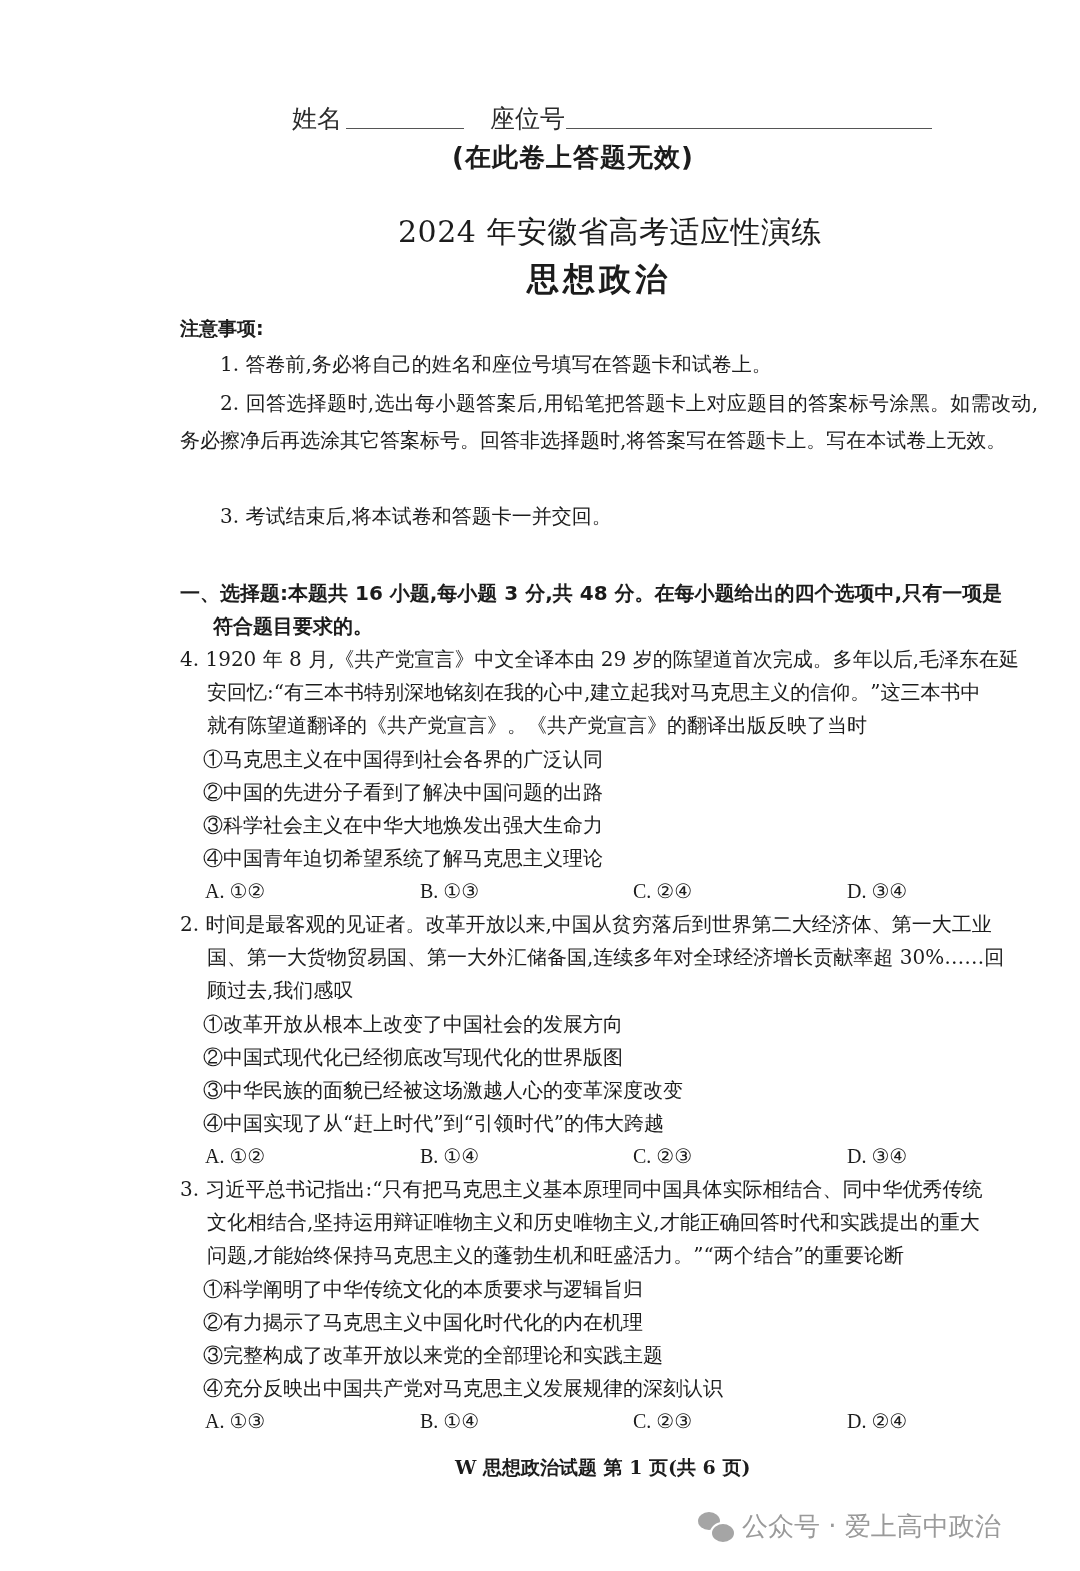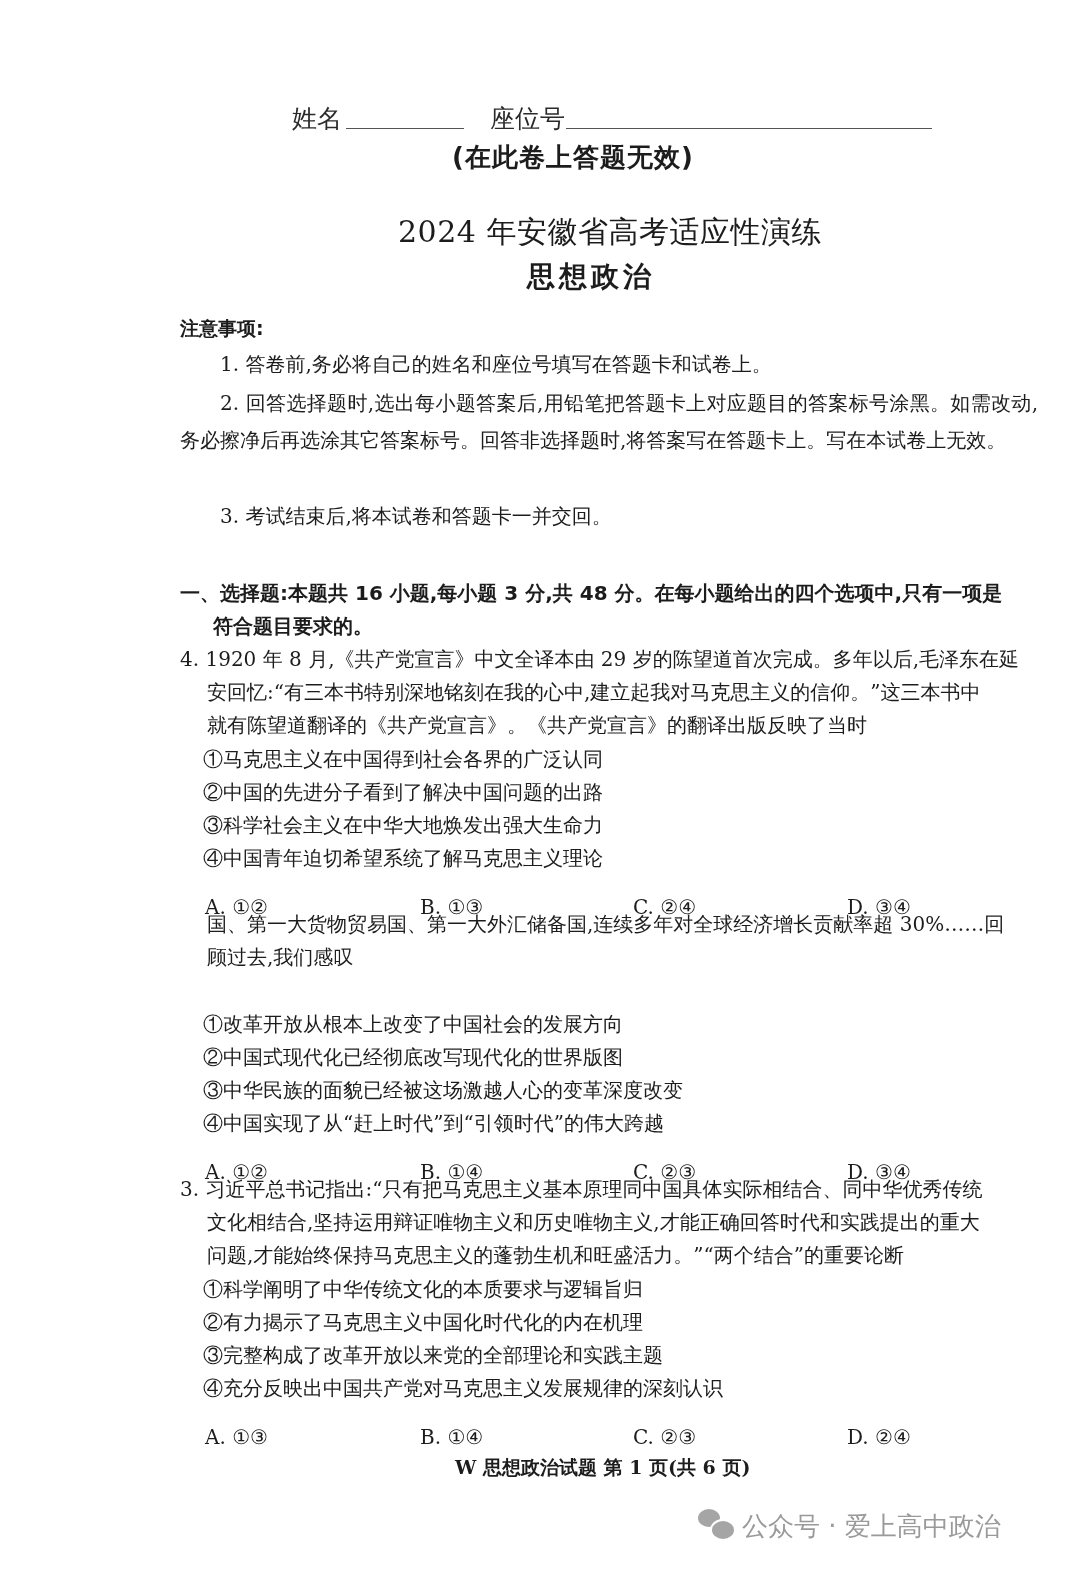--- a/index.html
+++ b/index.html
@@ -9,39 +9,39 @@
       color: #1c1c1c;
     }
     .abs { position: absolute; white-space: nowrap; }
 
     
     .field-label { font-size: 25px; color: #2a2a2a; }
     .field-line { position: absolute; border-bottom: 1.5px solid #555; }
     .invalid-note { font-family: "DejaVu Sans", "Liberation Sans", sans-serif; font-weight: bold; font-size: 26px; letter-spacing: 1px; }
 
     .exam-title { font-size: 30px; letter-spacing: 0.5px; }
-    .subject-title { font-family: "DejaVu Sans", "Liberation Sans", sans-serif; font-weight: bold; font-size: 28px; letter-spacing: 4px; }
+    .subject-title { font-family: "DejaVu Sans", "Liberation Sans", sans-serif; font-weight: bold; font-size: 32px; letter-spacing: 4px; }
 
     .notice-head { font-family: "DejaVu Sans", "Liberation Sans", sans-serif; font-weight: bold; font-size: 19px; }
 
     .para { position: absolute; left: 180px; width: 858px; font-size: 20px; line-height: 33px; white-space: normal; text-align: justify; }
 
     .section-head { font-family: "DejaVu Sans", "Liberation Sans", sans-serif; font-weight: bold; font-size: 20px; line-height: 33px; }
 
     .q-stem { position: absolute; left: 180px; width: 858px; font-size: 20px; line-height: 33px; }
     .q-stem .first { display: block; }
     .q-stem .cont { display: block; padding-left: 27px; }
 
     .option-line { position: absolute; left: 203px; font-size: 20px; line-height: 33px; white-space: nowrap; }
     .answer-row { position: absolute; left: 205px; width: 840px; height: 33px; font-size: 20px; line-height: 33px; }
-    .answer-row span { position: absolute; top: 16px; }
+    .answer-row span { position: absolute; top: 0; font-family: Liberation Serif, serif; }
 
     .footer { font-family: "DejaVu Serif", "Liberation Serif", serif; font-weight: bold; font-size: 19px; }
 
-    .watermark { color: #9a9a9a; font-family: "DejaVu Sans", "Liberation Sans", sans-serif; font-size: 26px; display: flex; gap: 10px; }
+    .watermark { color: #9a9a9a; font-family: "DejaVu Sans", "Liberation Sans", sans-serif; font-size: 26px; display: flex; align-items: center; gap: 10px; }
     .wechat-icon { width: 34px; height: 30px; position: relative; }
     .wechat-icon .b1 { position: absolute; left: 0; top: 0; width: 22px; height: 18px; background: #a5a5a5; border-radius: 50%; }
     .wechat-icon .b2 { position: absolute; left: 12px; top: 10px; width: 22px; height: 18px; background: #a5a5a5; border-radius: 50%; border: 2px solid #fff; box-sizing: content-box; }
   </style>
 </head>
 <body>
 
 <div class="abs field-label" style="left:292px; top:102px;">姓名</div>
 <div class="field-line" style="left:346px; top:128px; width:118px;"></div>
 <div class="abs field-label" style="left:490px; top:102px;">座位号</div>
@@ -69,20 +69,21 @@
 <div class="option-line" style="top:809px;">③科学社会主义在中华大地焕发出强大生命力</div>
 <div class="option-line" style="top:842px;">④中国青年迫切希望系统了解马克思主义理论</div>
 <div class="answer-row" style="top:875px;">
   <span style="left:0;">A. ①②</span>
   <span style="left:215px;">B. ①③</span>
   <span style="left:428px;">C. ②④</span>
   <span style="left:642px;">D. ③④</span>
 </div>
 
 <div class="q-stem" style="top:908px;">
+  <span class="first">2. 时间是最客观的见证者。改革开放以来,中国从贫穷落后到世界第二大经济体、第一大工业</span>
   <span class="cont">国、第一大货物贸易国、第一大外汇储备国,连续多年对全球经济增长贡献率超 30%……回</span>
   <span class="cont">顾过去,我们感叹</span>
 </div>
 <div class="option-line" style="top:1008px;">①改革开放从根本上改变了中国社会的发展方向</div>
 <div class="option-line" style="top:1041px;">②中国式现代化已经彻底改写现代化的世界版图</div>
 <div class="option-line" style="top:1074px;">③中华民族的面貌已经被这场激越人心的变革深度改变</div>
 <div class="option-line" style="top:1107px;">④中国实现了从“赶上时代”到“引领时代”的伟大跨越</div>
 <div class="answer-row" style="top:1140px;">
   <span style="left:0;">A. ①②</span>
   <span style="left:215px;">B. ①④</span>

